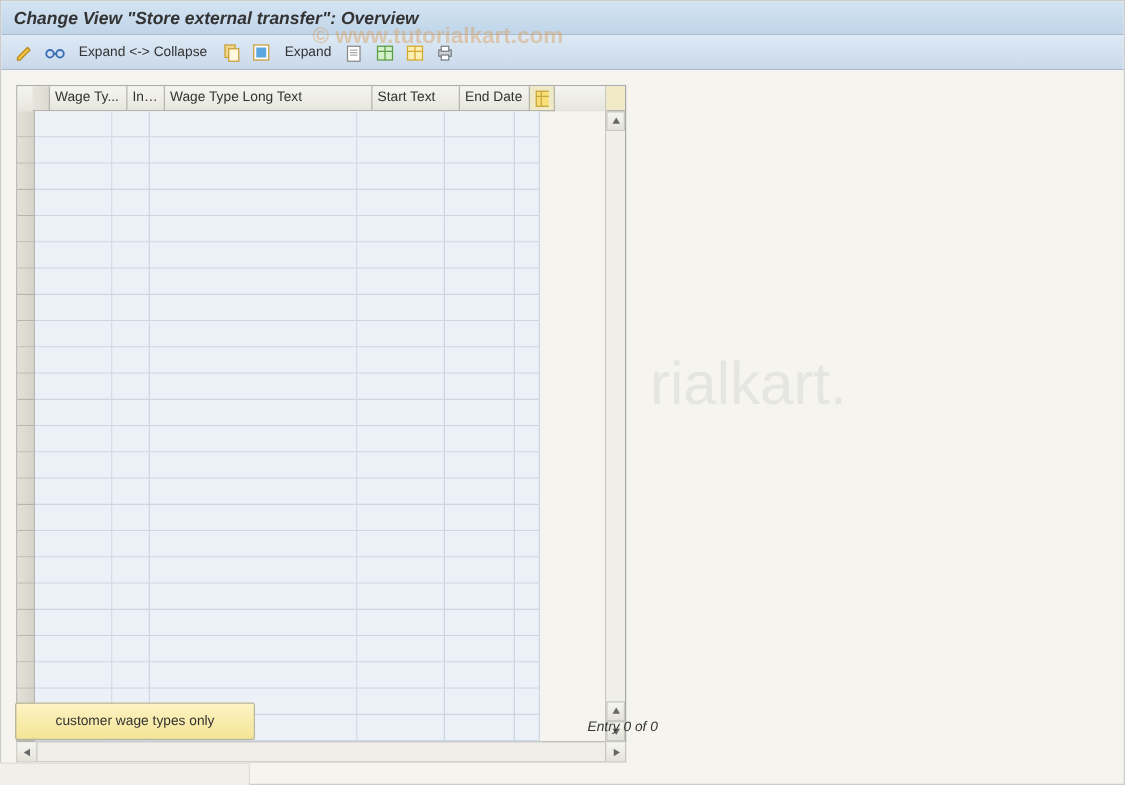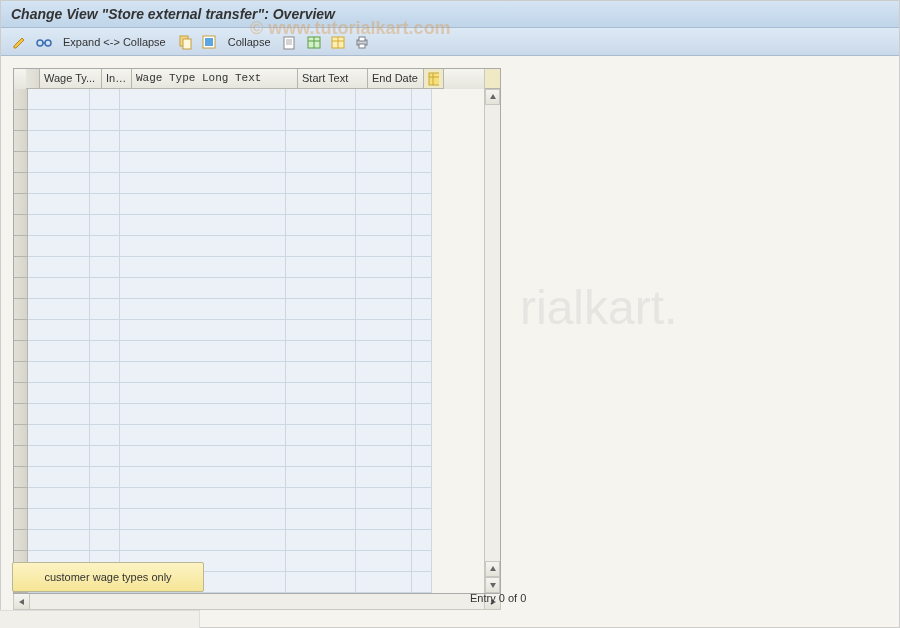--- a/index.html
+++ b/index.html
@@ -83,21 +83,21 @@
       background: #ebf1f7;
     }
     .grid-body .row-handle {
       background: linear-gradient(to right, #e2e1d8, #d6d4ca);
       border-right: 1px solid #b5b5ad;
       border-bottom: 1px solid #b5b5ad;
       cursor: pointer;
     }
     .col-wt   { width: 62px; }
     .col-inf  { width: 30px; }
-    .col-long { width: 166px; font-family: Liberation Mono, monospace; }
+    .col-long { width: 166px; }
     .col-sd   { width: 70px; }
     .col-ed   { width: 56px; }
     .col-icon { width: 20px; }
 
     .vscroll {
       width: 16px;
       background: #f2f2ef;
       display: flex;
       flex-direction: column;
       border-left: 1px solid #c8c8c0;
@@ -169,22 +169,23 @@
     }
     .btn-pos .iconbox {
       width: 24px; height:100%;
       display:flex; align-items:center; justify-content:center;
       border-right: 1px solid #d9d3a6;
     }
     .btn-pos .lbl { flex:1; text-align:center; }
     .entry-text {
       position: absolute;
       left: 470px;
-      bottom: 24px;
+      bottom: 40px;
       color: #333;
+      font-style: italic;
     }
     .watermark {
       position: absolute;
       top: 18px; left: 250px;
       font-size: 18px;
       color: rgba(214,160,95,0.45);
       font-weight: 600;
       pointer-events: none;
     }
     .watermark2 {
@@ -230,21 +231,21 @@
         <rect x="3" y="2" width="8" height="10" fill="#f4d88a" stroke="#c79e3a"></rect>
         <rect x="6" y="5" width="8" height="10" fill="#fff8dc" stroke="#c79e3a"></rect>
       </svg>
   </span>
   <span class="tb-icon">
     <svg width="16" height="16">
         <rect x="2" y="2" width="12" height="12" fill="#fff" stroke="#c79e3a"></rect>
         <rect x="4" y="4" width="8" height="8" fill="#5ba6e0"></rect>
       </svg>
   </span>
-  <span class="tb-text">Collapse</span>
+  <span class="tb-text">Expand</span>
   <span class="tb-icon">
     <svg width="16" height="16">
         <rect x="2" y="3" width="10" height="12" fill="#fff" stroke="#888"></rect>
         <path d="M4 6h6M4 8h6M4 10h6" stroke="#aaa"></path>
       </svg>
   </span>
   <span class="tb-icon">
     <svg width="16" height="16">
         <rect x="2" y="3" width="12" height="11" fill="#d3f0c8" stroke="#5a9e47"></rect>
         <path d="M2 7h12M8 3v11" stroke="#5a9e47"></path>

